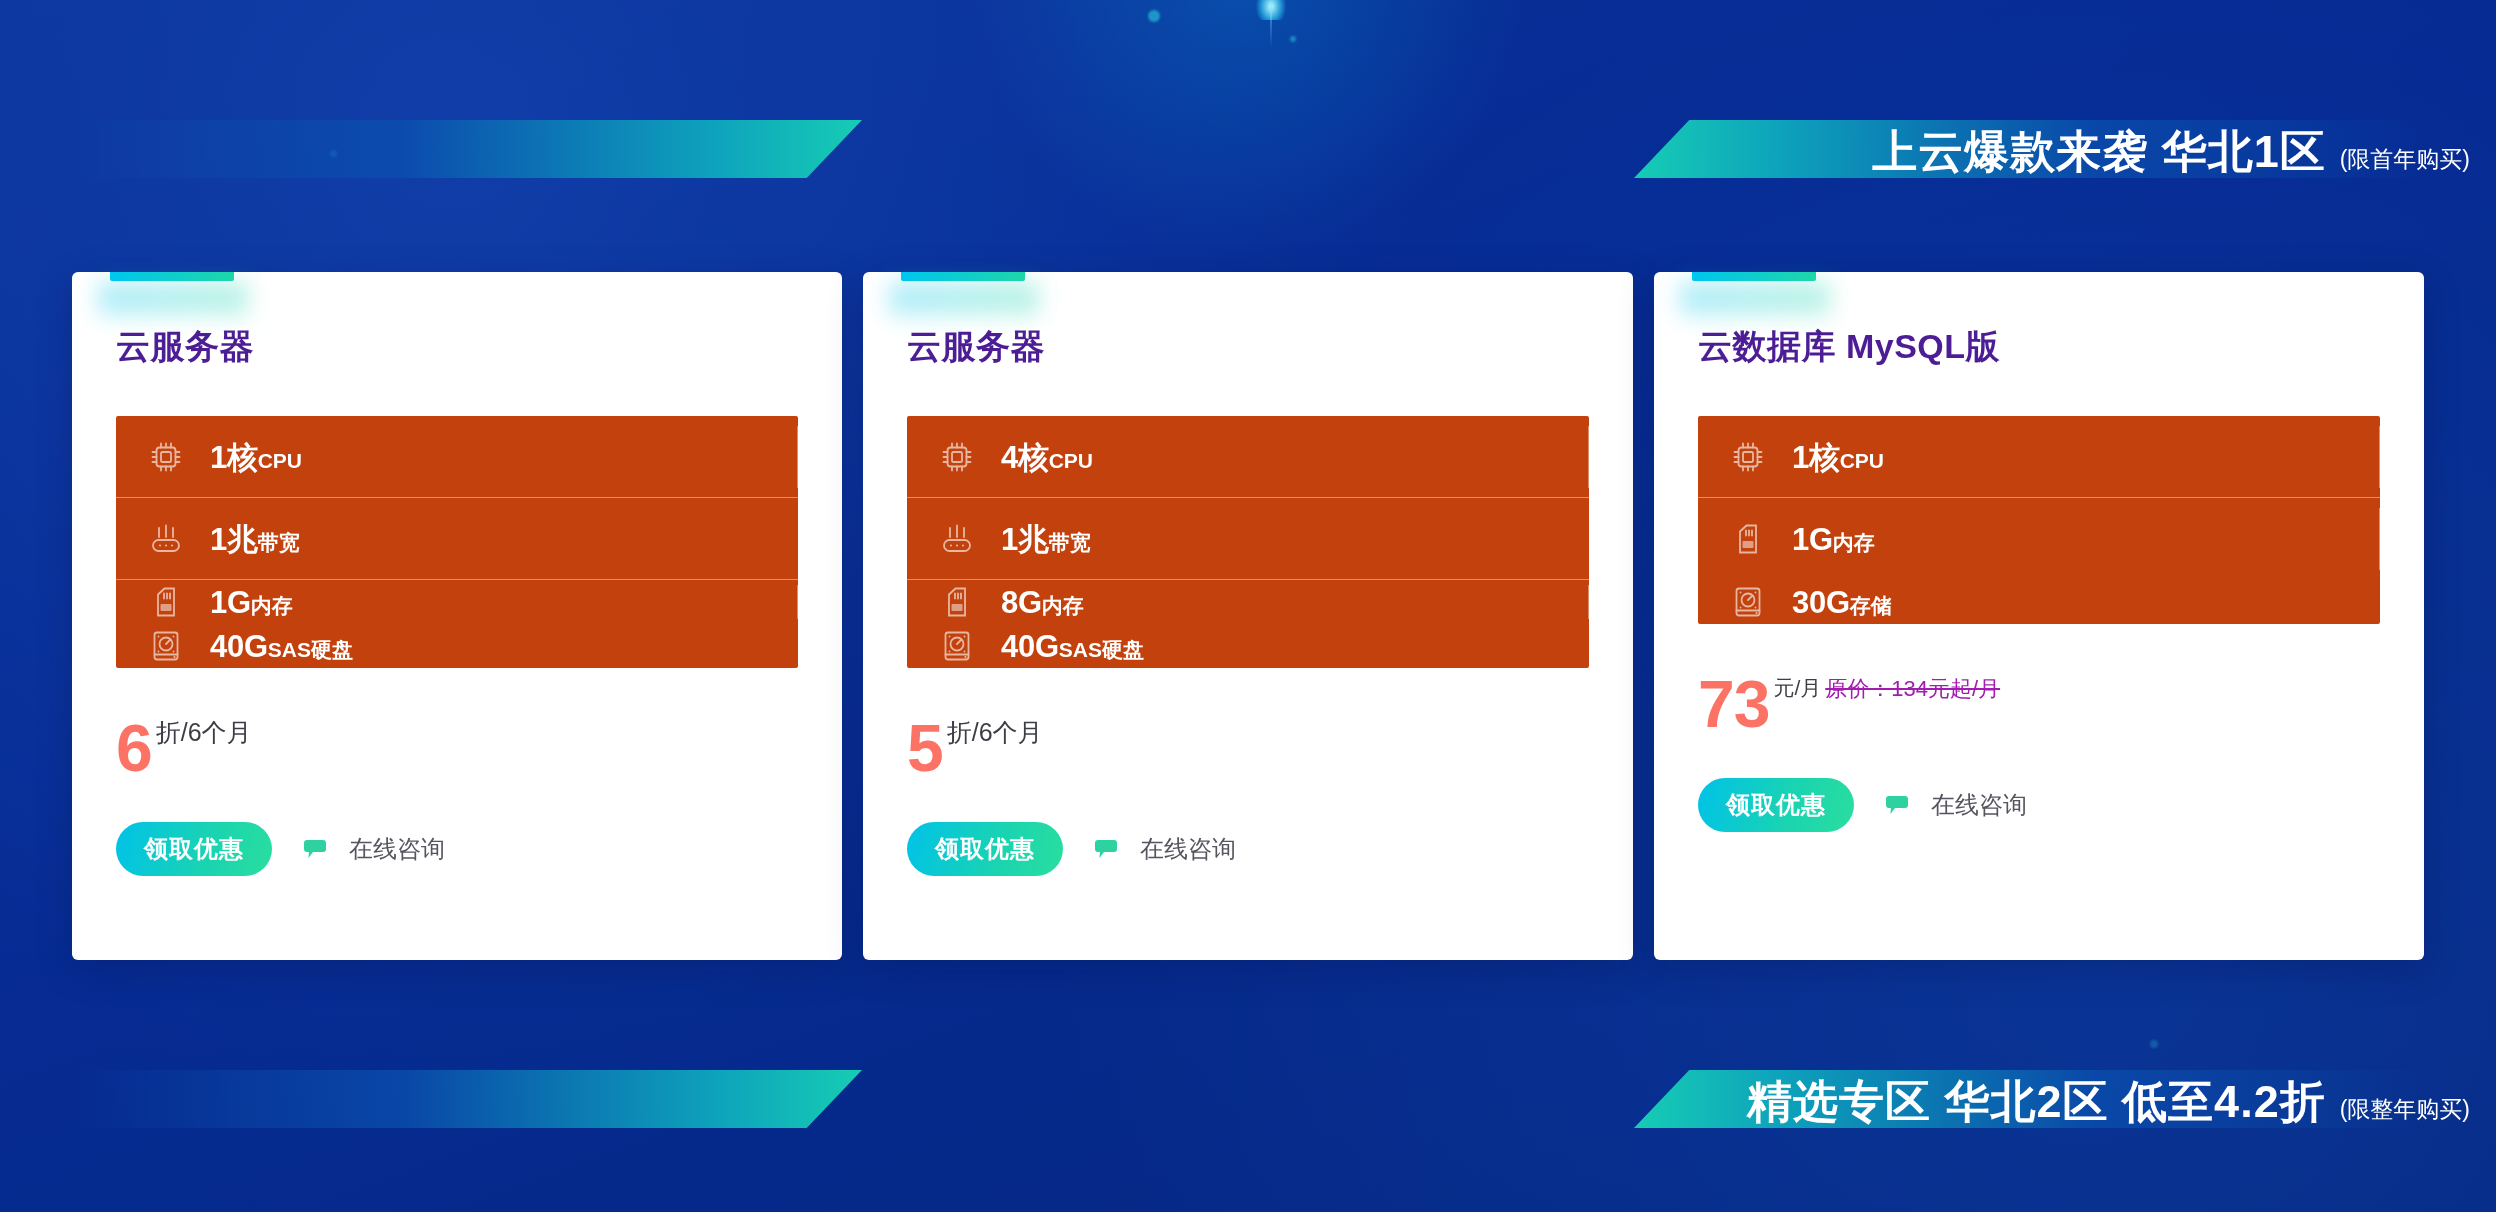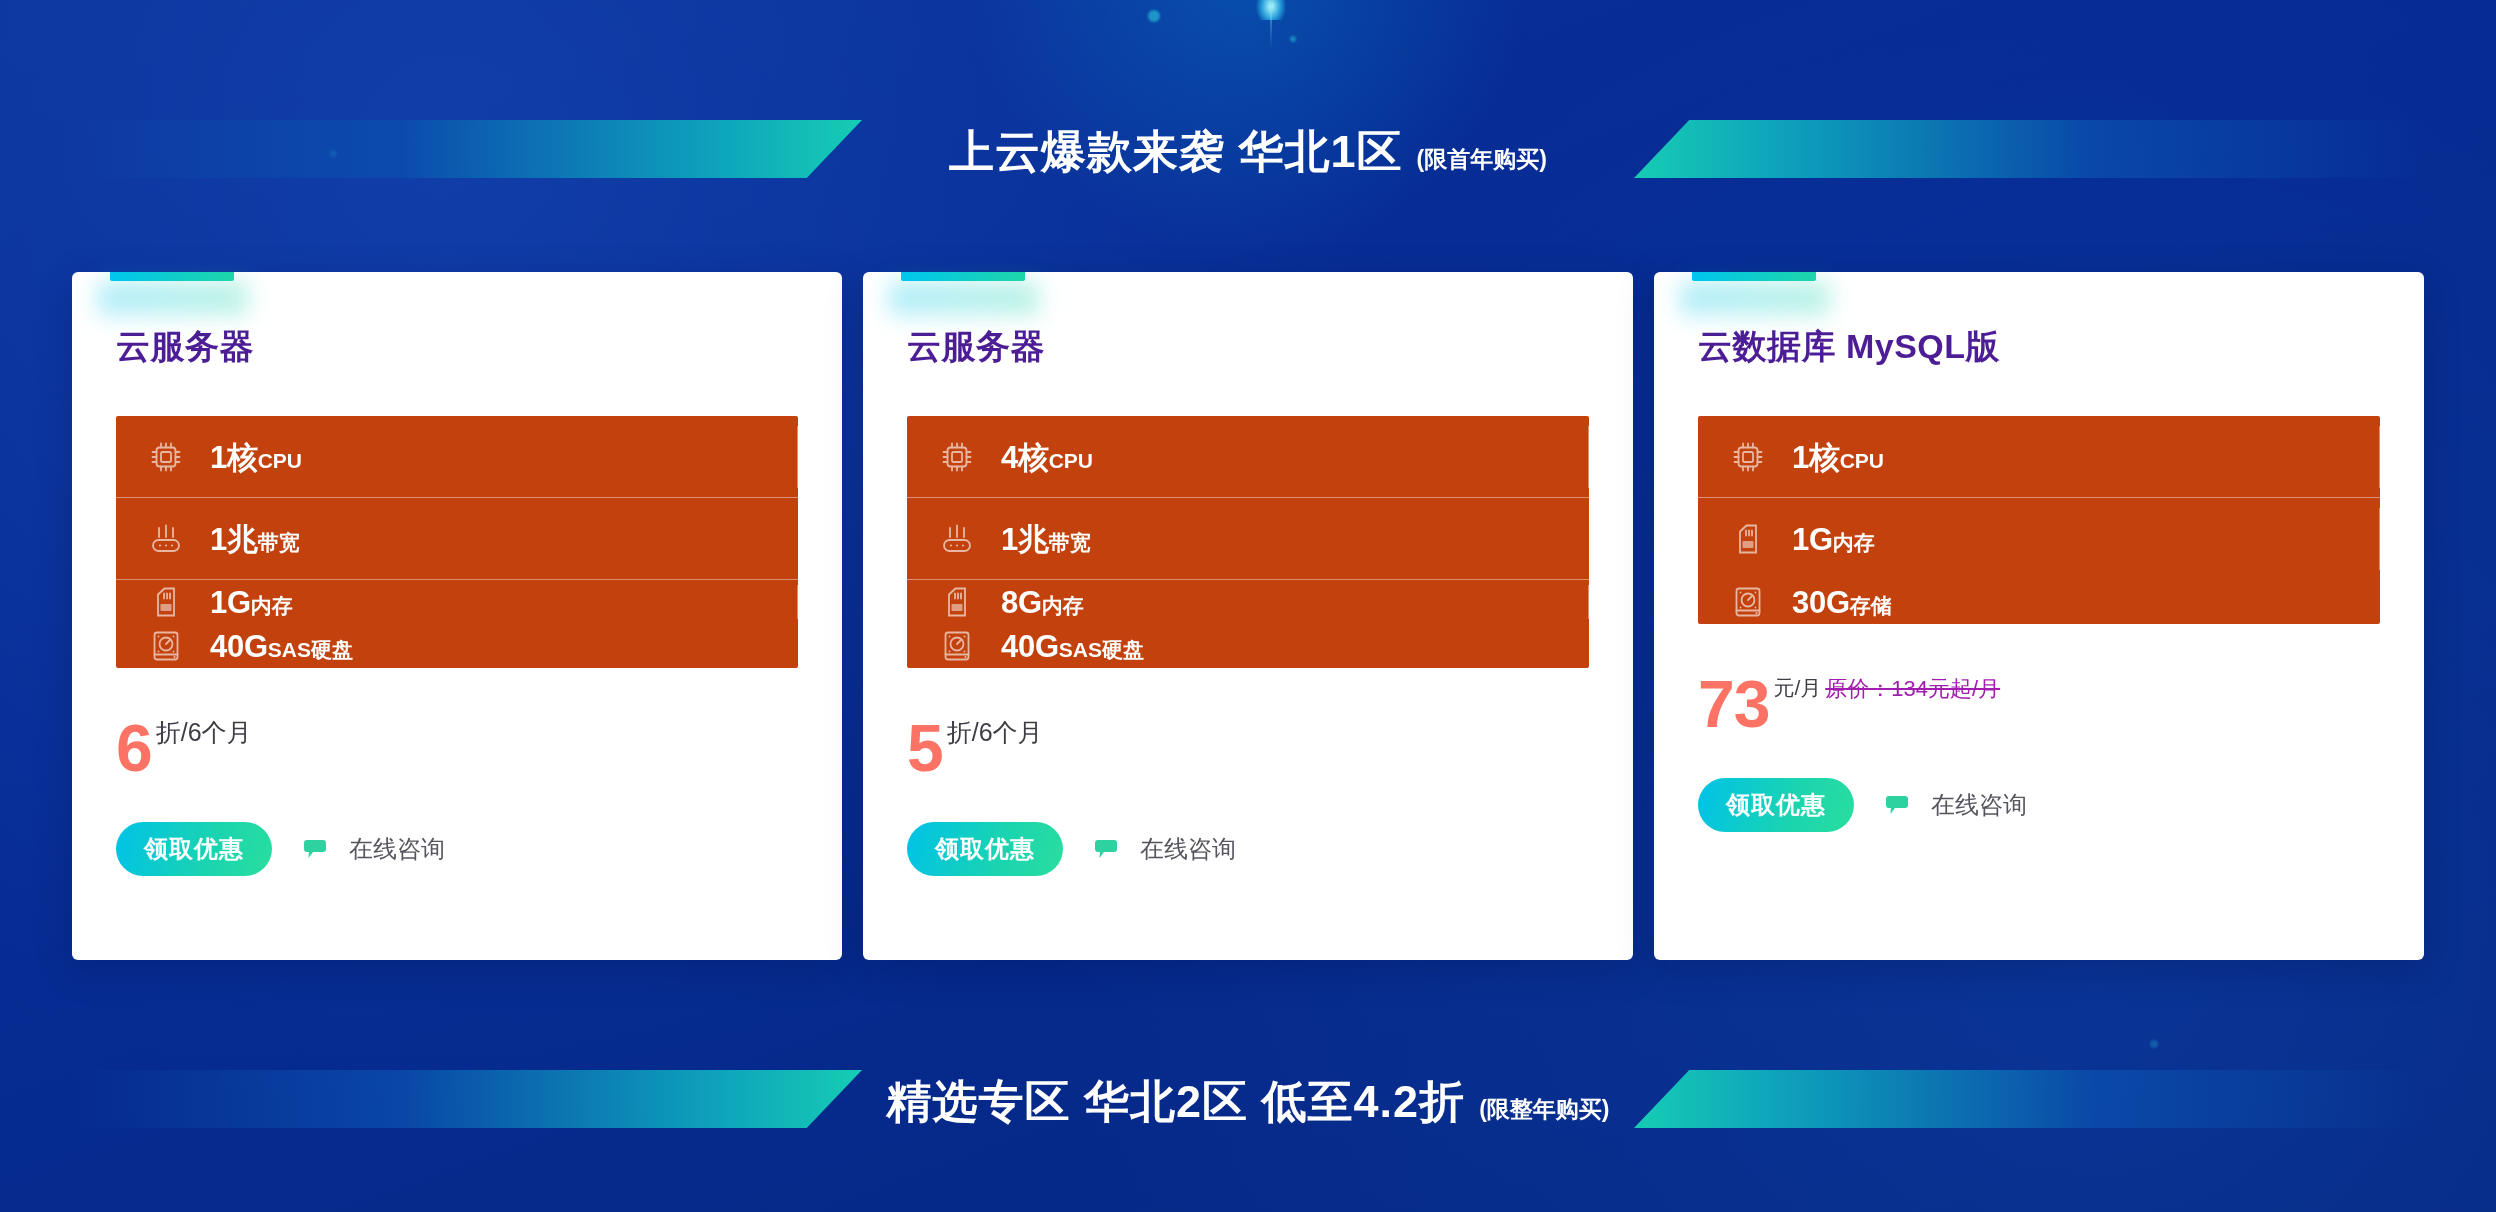--- a/index.html
+++ b/index.html
@@ -47,21 +47,21 @@
     background: linear-gradient(180deg, rgba(120,230,255,.55), rgba(120,230,255,0));
   }
 
   
   .section-head {
     position: absolute;
     left: 0; right: 0;
     height: 92px;
     display: flex;
     align-items: center;
-    justify-content: center;
+    justify-content: flex-end;
   }
   .section-head.top    { top: 106px; }
   .section-head.bottom { top: 1056px; }
 
   .ribbon {
     position: absolute;
     height: 58px;
     top: 14px;
   }
   .ribbon-left {
@@ -102,21 +102,21 @@
   .head-title {
     color: #ffffff;
     font-size: 45px;
     font-weight: bold;
     letter-spacing: 1px;
     white-space: nowrap;
   }
   .head-note {
     color: #ffffff;
     font-size: 23px;
-    font-weight: bold;
+    font-weight: normal;
     white-space: nowrap;
   }
 
   
   .cards {
     position: absolute;
     top: 272px;
     left: 72px;
     right: 72px;
     display: flex;

